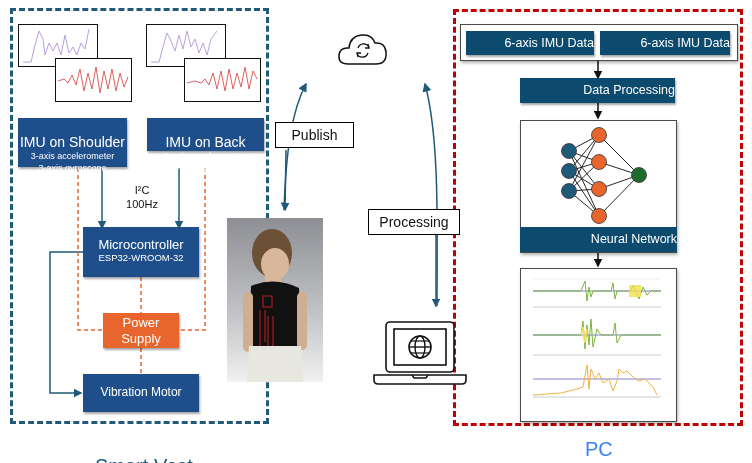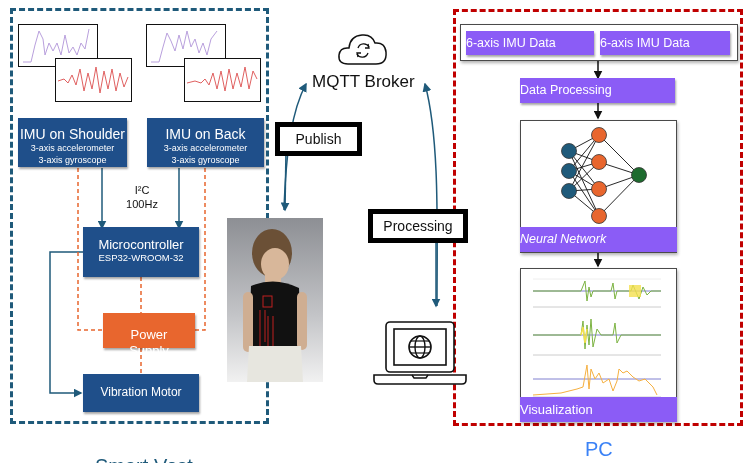--- a/index.html
+++ b/index.html
@@ -5,27 +5,27 @@
   html, body { margin: 0; padding: 0; background: #ffffff; }
   body { width: 752px; height: 463px; position: relative; overflow: hidden;
          font-family: "Liberation Sans", sans-serif; }
   .abs { position: absolute; }
   .frame-vest { left: 10px; top: 8px; width: 259px; height: 416px;
                 border: 3px dashed #1f5a7a; box-sizing: border-box; }
   .frame-pc { left: 453px; top: 9px; width: 290px; height: 417px;
               border: 3px dashed #c00000; box-sizing: border-box; }
   .blue-box { background: #1f4f8a; color: #fff; text-align: center;
               box-shadow: 1px 2px 2px rgba(0,0,0,0.35); box-sizing: border-box; }
-  .blue-box .t1 { font-size: 14px; display: block; margin-top: 8px; }
+  .blue-box .t1 { font-size: 14px; display: block; margin-top: 16px; }
   .blue-box .t2 { font-size: 9px; display: block; line-height: 12px; }
   .orange-box { background: #e8662e; color: #fff; text-align: center; font-size: 13px;
                 line-height: 16px; box-shadow: 1px 2px 2px rgba(0,0,0,0.35); }
-  .red-box { background: #8b5cf6; color: #fff; text-align: left; font-size: 12.5px;
+  .red-box { background: #0c4a6e; color: #fff; text-align: right; font-size: 12.5px;
              box-shadow: 1px 2px 2px rgba(0,0,0,0.35); }
-  .label-box { background: #fff; border: 5px solid #000000; font-size: 14px; color: #111;
+  .label-box { background: #fff; border: 1px solid #000000; font-size: 14px; color: #111;
                text-align: center; }
   .panel { background: #fff; border: 1px solid #4a4a4a; box-shadow: 1px 2px 3px rgba(0,0,0,0.3); }
   .chart-thumb { background: #fff; border: 1.5px solid #111; }
   .caption-vest { color: #1f5a7a; font-size: 20px; margin-top: 17px; }
   .caption-pc { color: #3b82f6; font-size: 20px; }
   svg { overflow: visible; }
 </style>
 </head>
 <body>
 
@@ -84,37 +84,37 @@
   <svg width="75" height="42">
       <polyline points="2,24 10,22 16,24 20,20 24,26 28,14 32,30 36,12 40,32 44,10 48,30 52,14 56,28 60,8 64,30 68,12 72,20" fill="none" stroke="#e06060" stroke-width="1"></polyline>
     </svg>
 </div>
 
 <div class="abs blue-box" style="left:18px;top:118px;width:109px;height:49px;">
   <span class="t1">IMU on Shoulder</span>
   <span class="t2">3-axis accelerometer</span>
   <span class="t2">3-axis gyroscope</span>
 </div>
-<div class="abs blue-box" style="left:147px;top:118px;width:117px;height:49px;">
+<div class="abs blue-box" style="left:147px;top:118px;width:117px;height:33px;">
   <span class="t1">IMU on Back</span>
   <span class="t2">3-axis accelerometer</span>
   <span class="t2">3-axis gyroscope</span>
 </div>
 
 <div class="abs" style="left:120px;top:183px;width:44px;text-align:center;font-size:11px;line-height:14px;color:#111;">
   <div>I²C</div>
   <div>100Hz</div>
 </div>
 
 <div class="abs blue-box" style="left:83px;top:227px;width:116px;height:50px;">
   <span class="t1" style="margin-top:10px;font-size:13px;">Microcontroller</span>
   <span class="t2" style="font-size:9.5px;">ESP32-WROOM-32</span>
 </div>
 
-<div class="abs orange-box" style="left:103px;top:313px;width:92px;height:35px;padding-top:14px;box-sizing:border-box;">
+<div class="abs orange-box" style="left:103px;top:313px;width:76px;height:35px;padding-top:2px;box-sizing:border-box;">
   <div>Power</div>
   <div>Supply</div>
 </div>
 
 <div class="abs blue-box" style="left:83px;top:374px;width:116px;height:38px;">
   <span class="t1" style="margin-top:11px;font-size:12px;">Vibration Motor</span>
 </div>
 
 <div class="abs caption-vest" style="left:95px;top:438px;">Smart Vest</div>
 
@@ -133,21 +133,20 @@
 </div>
 
 <div class="abs" style="left:300px;top:28px;width:120px;height:70px;">
   <svg class="abs" style="left:38px;top:0;" width="50" height="40">
     <path d="M10,36 Q0,36 1,27 Q2,19 11,20 Q12,8 24,7 Q34,6 37,15 Q47,14 48,24 Q49,36 38,36 Z" fill="#fff" stroke="#111" stroke-width="1.5"></path>
     <path d="M20,20 A6,6 0 0 1 31,19" fill="none" stroke="#111" stroke-width="1.3"></path>
     <path d="M30,16 L31,20 L27,20" fill="none" stroke="#111" stroke-width="1.3"></path>
     <path d="M30,25 A6,6 0 0 1 19,26" fill="none" stroke="#111" stroke-width="1.3"></path>
     <path d="M20,29 L19,25 L23,25" fill="none" stroke="#111" stroke-width="1.3"></path>
   </svg>
-  <div class="abs" style="left:12px;top:44px;font-size:17px;color:#111;white-space:nowrap;">MQTT Broker</div>
 </div>
 
 <div class="abs label-box" style="left:275px;top:122px;width:77px;height:24px;line-height:24px;">Publish</div>
 <div class="abs label-box" style="left:368px;top:209px;width:90px;height:24px;line-height:24px;">Processing</div>
 
 <svg class="abs" style="left:372px;top:320px;" width="96" height="66">
   <rect x="14" y="2" width="68" height="50" rx="4" fill="#fff" stroke="#111" stroke-width="1.6"></rect>
   <rect x="22" y="9" width="52" height="36" fill="#fff" stroke="#111" stroke-width="1.6"></rect>
   <circle cx="48" cy="27" r="11" fill="none" stroke="#111" stroke-width="1.6"></circle>
   <ellipse cx="48" cy="27" rx="5" ry="11" fill="none" stroke="#111" stroke-width="1.4"></ellipse>
@@ -157,21 +156,21 @@
   <path d="M2,55 L94,55 L94,60 Q94,64 90,64 L6,64 Q2,64 2,60 Z" fill="#fff" stroke="#111" stroke-width="1.6"></path>
   <path d="M40,55 L42,58 L54,58 L56,55" fill="none" stroke="#111" stroke-width="1.4"></path>
 </svg>
 
 <div class="abs panel" style="left:460px;top:24px;width:276px;height:35px;"></div>
 <div class="abs red-box" style="left:466px;top:31px;width:128px;height:24px;line-height:24px;">6-axis IMU Data</div>
 <div class="abs red-box" style="left:600px;top:31px;width:130px;height:24px;line-height:24px;">6-axis IMU Data</div>
 
 <div class="abs red-box" style="left:520px;top:78px;width:155px;height:25px;line-height:25px;">Data Processing</div>
 
-<div class="abs panel" style="left:520px;top:120px;width:155px;height:131px;font-style:italic;">
+<div class="abs panel" style="left:520px;top:120px;width:155px;height:131px;">
   <svg class="abs" style="left:0;top:0;" width="155" height="110">
     <g stroke="#111" stroke-width="0.9">
       <line x1="48" y1="30" x2="78" y2="14"></line>
         <line x1="48" y1="30" x2="78" y2="41"></line>
         <line x1="48" y1="30" x2="78" y2="68"></line>
         <line x1="48" y1="30" x2="78" y2="95"></line>
       <line x1="48" y1="50" x2="78" y2="14"></line>
         <line x1="48" y1="50" x2="78" y2="41"></line>
         <line x1="48" y1="50" x2="78" y2="68"></line>
         <line x1="48" y1="50" x2="78" y2="95"></line>
@@ -210,16 +209,15 @@
       <polyline points="12,66 60,66 62,52 64,80 66,56 68,76 70,50 72,78 76,60 80,66 92,66 94,54 96,74 100,66 140,66" fill="none" stroke="#7cb342" stroke-width="1"></polyline>
       <polyline points="60,66 62,58 64,74 66,60" fill="none" stroke="#f4e04d" stroke-width="1.5"></polyline>
       <line x1="12" y1="86" x2="140" y2="86" stroke="#ccc"></line>
     </g>
     <g>
       <line x1="12" y1="110" x2="140" y2="110" stroke="#8080d0" stroke-width="1"></line>
       <polyline points="12,126 40,124 56,120 62,118 66,96 68,120 70,100 74,110 78,104 82,114 88,110 92,122 96,112 98,100 102,104 106,102 112,108 118,112 124,110 132,118 136,126" fill="none" stroke="#f5b041" stroke-width="1"></polyline>
       <line x1="12" y1="128" x2="140" y2="128" stroke="#ccc"></line>
     </g>
   </svg>
-  <div class="abs red-box" style="left:-1px;top:128px;width:157px;height:25px;line-height:25px;box-shadow:none;font-size:13px;">Visualization</div>
 </div>
 
 <div class="abs caption-pc" style="left:585px;top:438px;">PC</div>
 
 </body></html>

